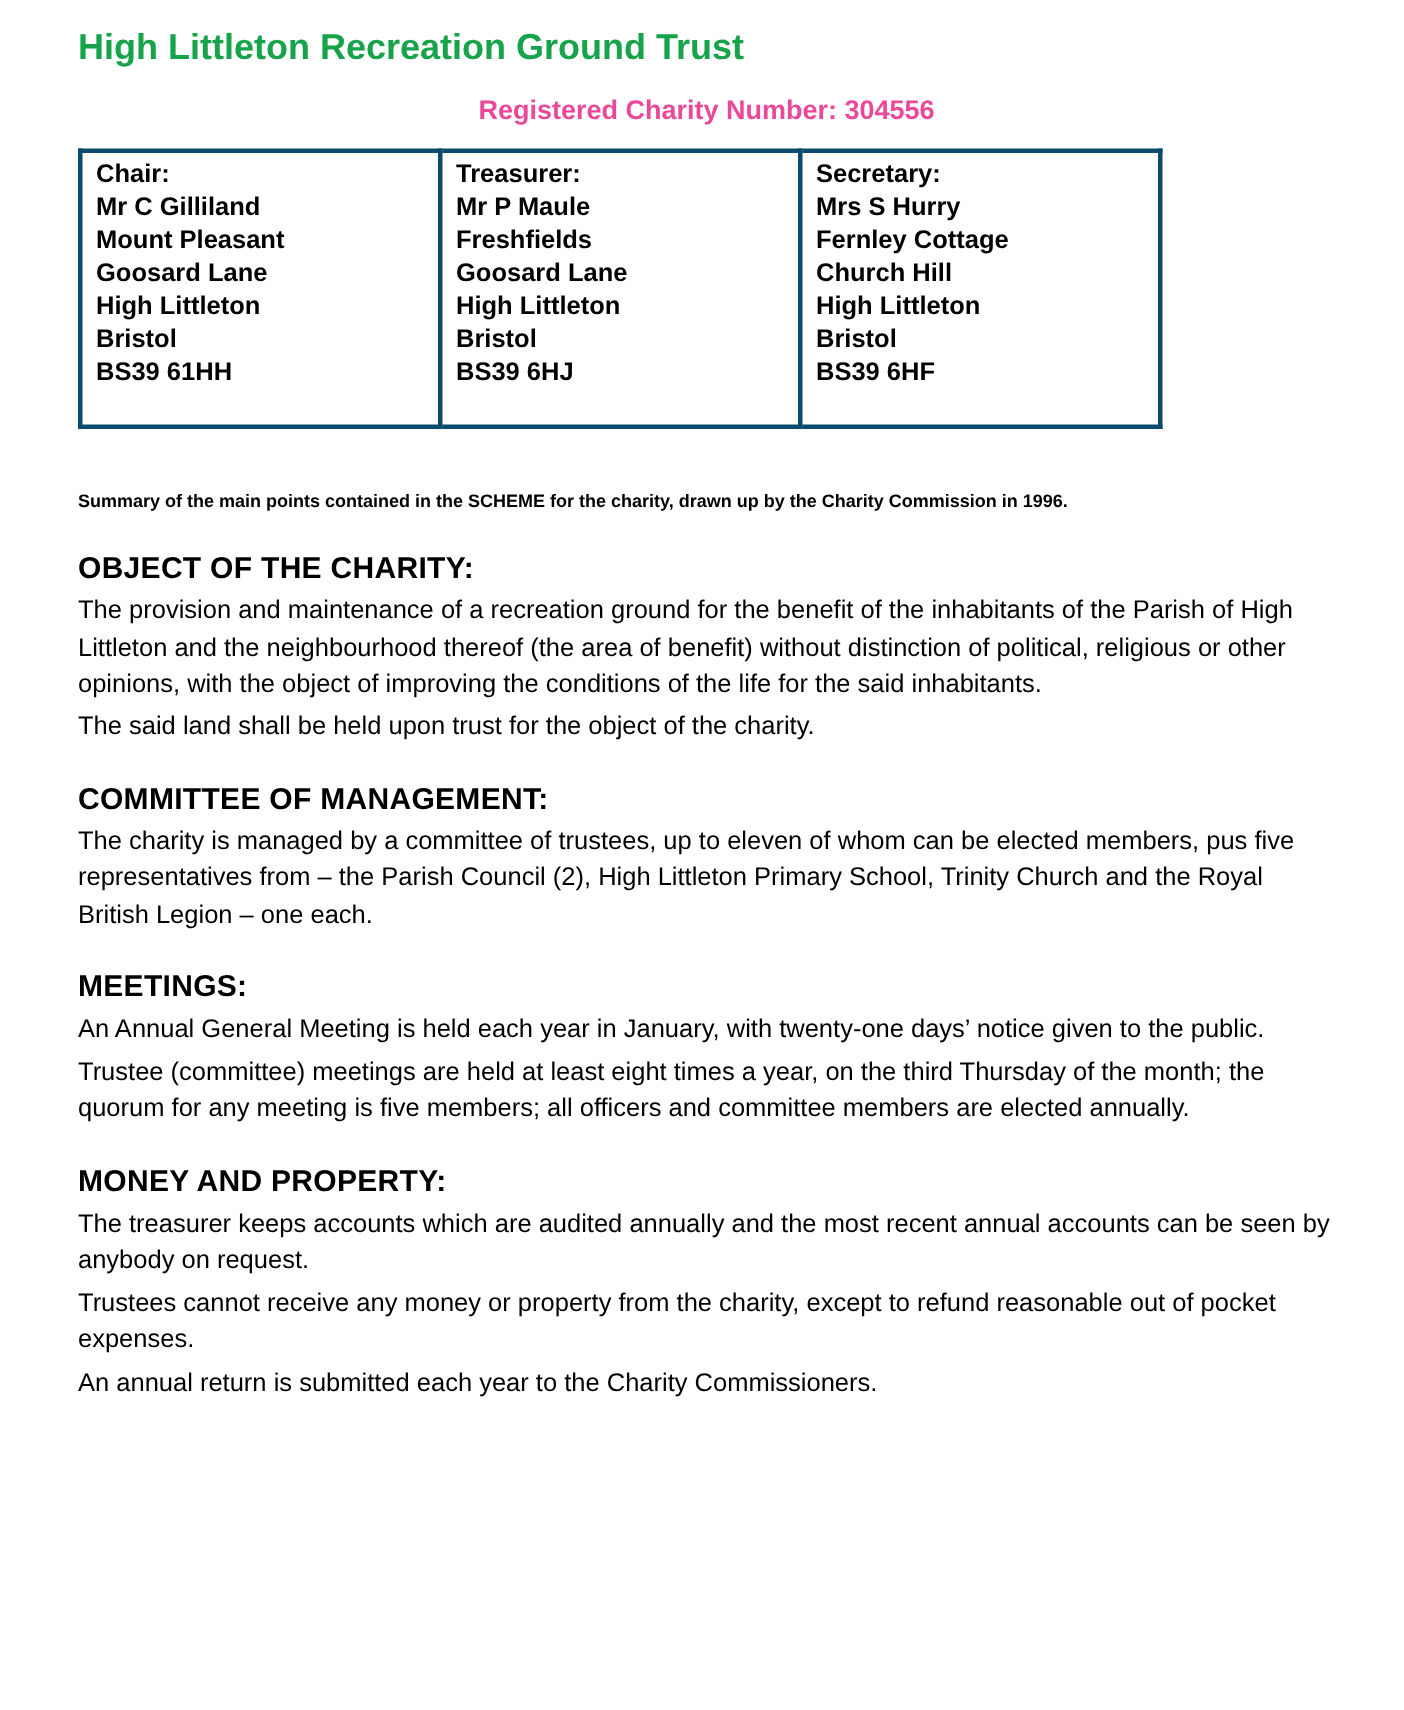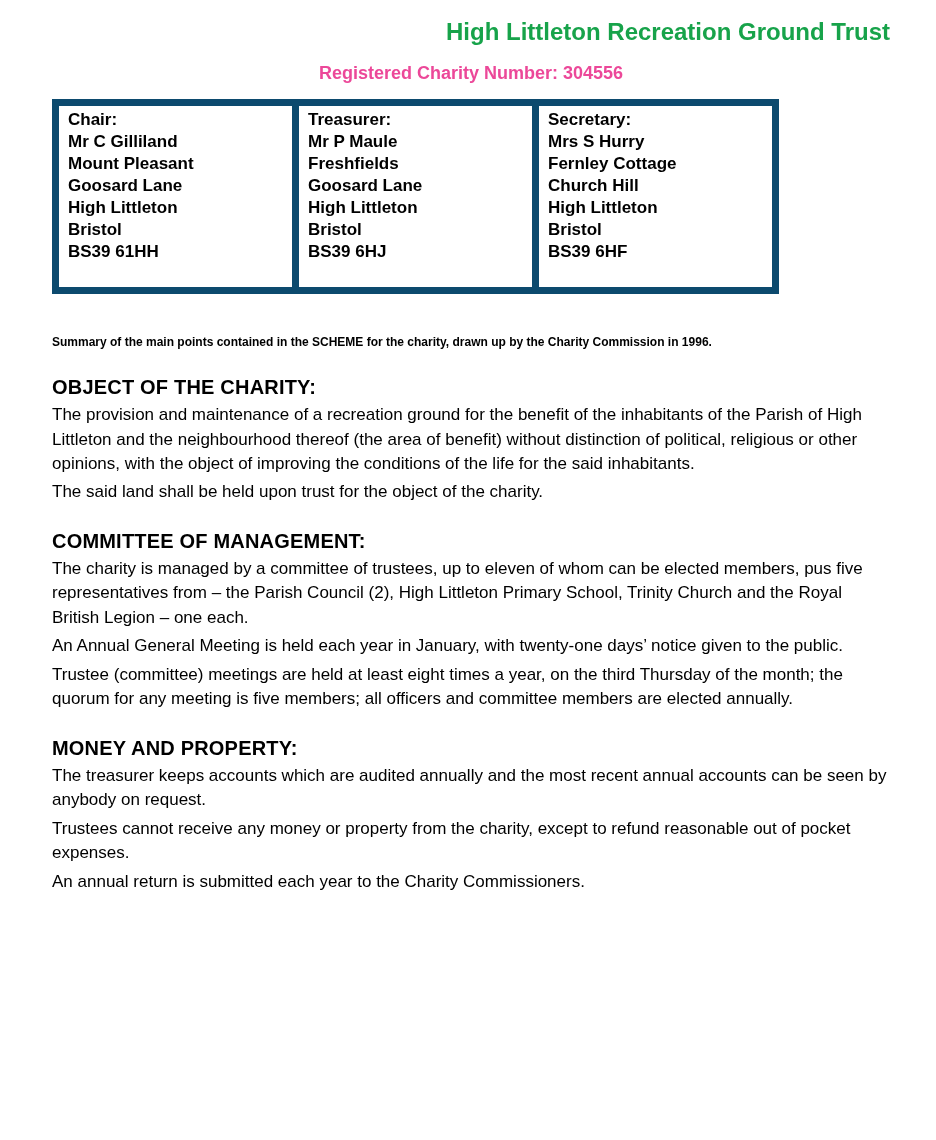--- a/index.html
+++ b/index.html
@@ -12,41 +12,41 @@
     width: 936px;
     min-height: 1140px;
     font-family: "Liberation Sans", sans-serif;
     color: #000000;
   }
   .page {
     padding: 18px 46px 30px 52px;
   }
   .doc-title {
     margin: 0;
-    text-align: right;
+    text-align: left;
     font-size: 24px;
     font-weight: bold;
     color: #17a34a;
     letter-spacing: 0px;
   }
   .doc-subtitle {
     margin: 17px 0 0 0;
     text-align: center;
     font-size: 18px;
     font-weight: bold;
     color: #ec4899;
   }
   table.officers {
     margin-top: 15px;
     border-collapse: collapse;
     border: 2px solid #000000;
   }
   table.officers td {
     width: 240px;
-    border: 7px solid #0c4a6e;
+    border: 3px solid #0c4a6e;
     vertical-align: top;
     padding: 3px 8px 24px 9px;
   }
   table.officers .cell-line {
     font-size: 17px;
     font-weight: bold;
     line-height: 22px;
     white-space: nowrap;
   }
   .summary {
@@ -113,20 +113,21 @@
 
   <p class="summary">Summary of the main points contained in the SCHEME for the charity, drawn up by the Charity Commission in 1996.</p>
 
   <h2 class="section-heading">OBJECT OF THE CHARITY:</h2>
   <p class="body-para">The provision and maintenance of a recreation ground for the benefit of the inhabitants of the Parish of High Littleton and the neighbourhood thereof (the area of benefit) without distinction of political, religious or other opinions, with the object of improving the conditions of the life for the said inhabitants.</p>
   <p class="body-para">The said land shall be held upon trust for the object of the charity.</p>
 
   <h2 class="section-heading">COMMITTEE OF MANAGEMENT:</h2>
   <p class="body-para">The charity is managed by a committee of trustees, up to eleven of whom can be elected members, pus five representatives from – the Parish Council (2), High Littleton Primary School, Trinity Church and the Royal British Legion – one each.</p>
 
+  <h2 class="section-heading">MEETINGS:</h2>
   <p class="body-para">An Annual General Meeting is held each year in January, with twenty-one days’ notice given to the public.</p>
   <p class="body-para">Trustee (committee) meetings are held at least eight times a year, on the third Thursday of the month; the quorum for any meeting is five members; all officers and committee members are elected annually.</p>
 
   <h2 class="section-heading">MONEY AND PROPERTY:</h2>
   <p class="body-para">The treasurer keeps accounts which are audited annually and the most recent annual accounts can be seen by anybody on request.</p>
   <p class="body-para">Trustees cannot receive any money or property from the charity, except to refund reasonable out of pocket expenses.</p>
 
   <p class="body-para">An annual return is submitted each year to the Charity Commissioners.</p>
 
 </div>

